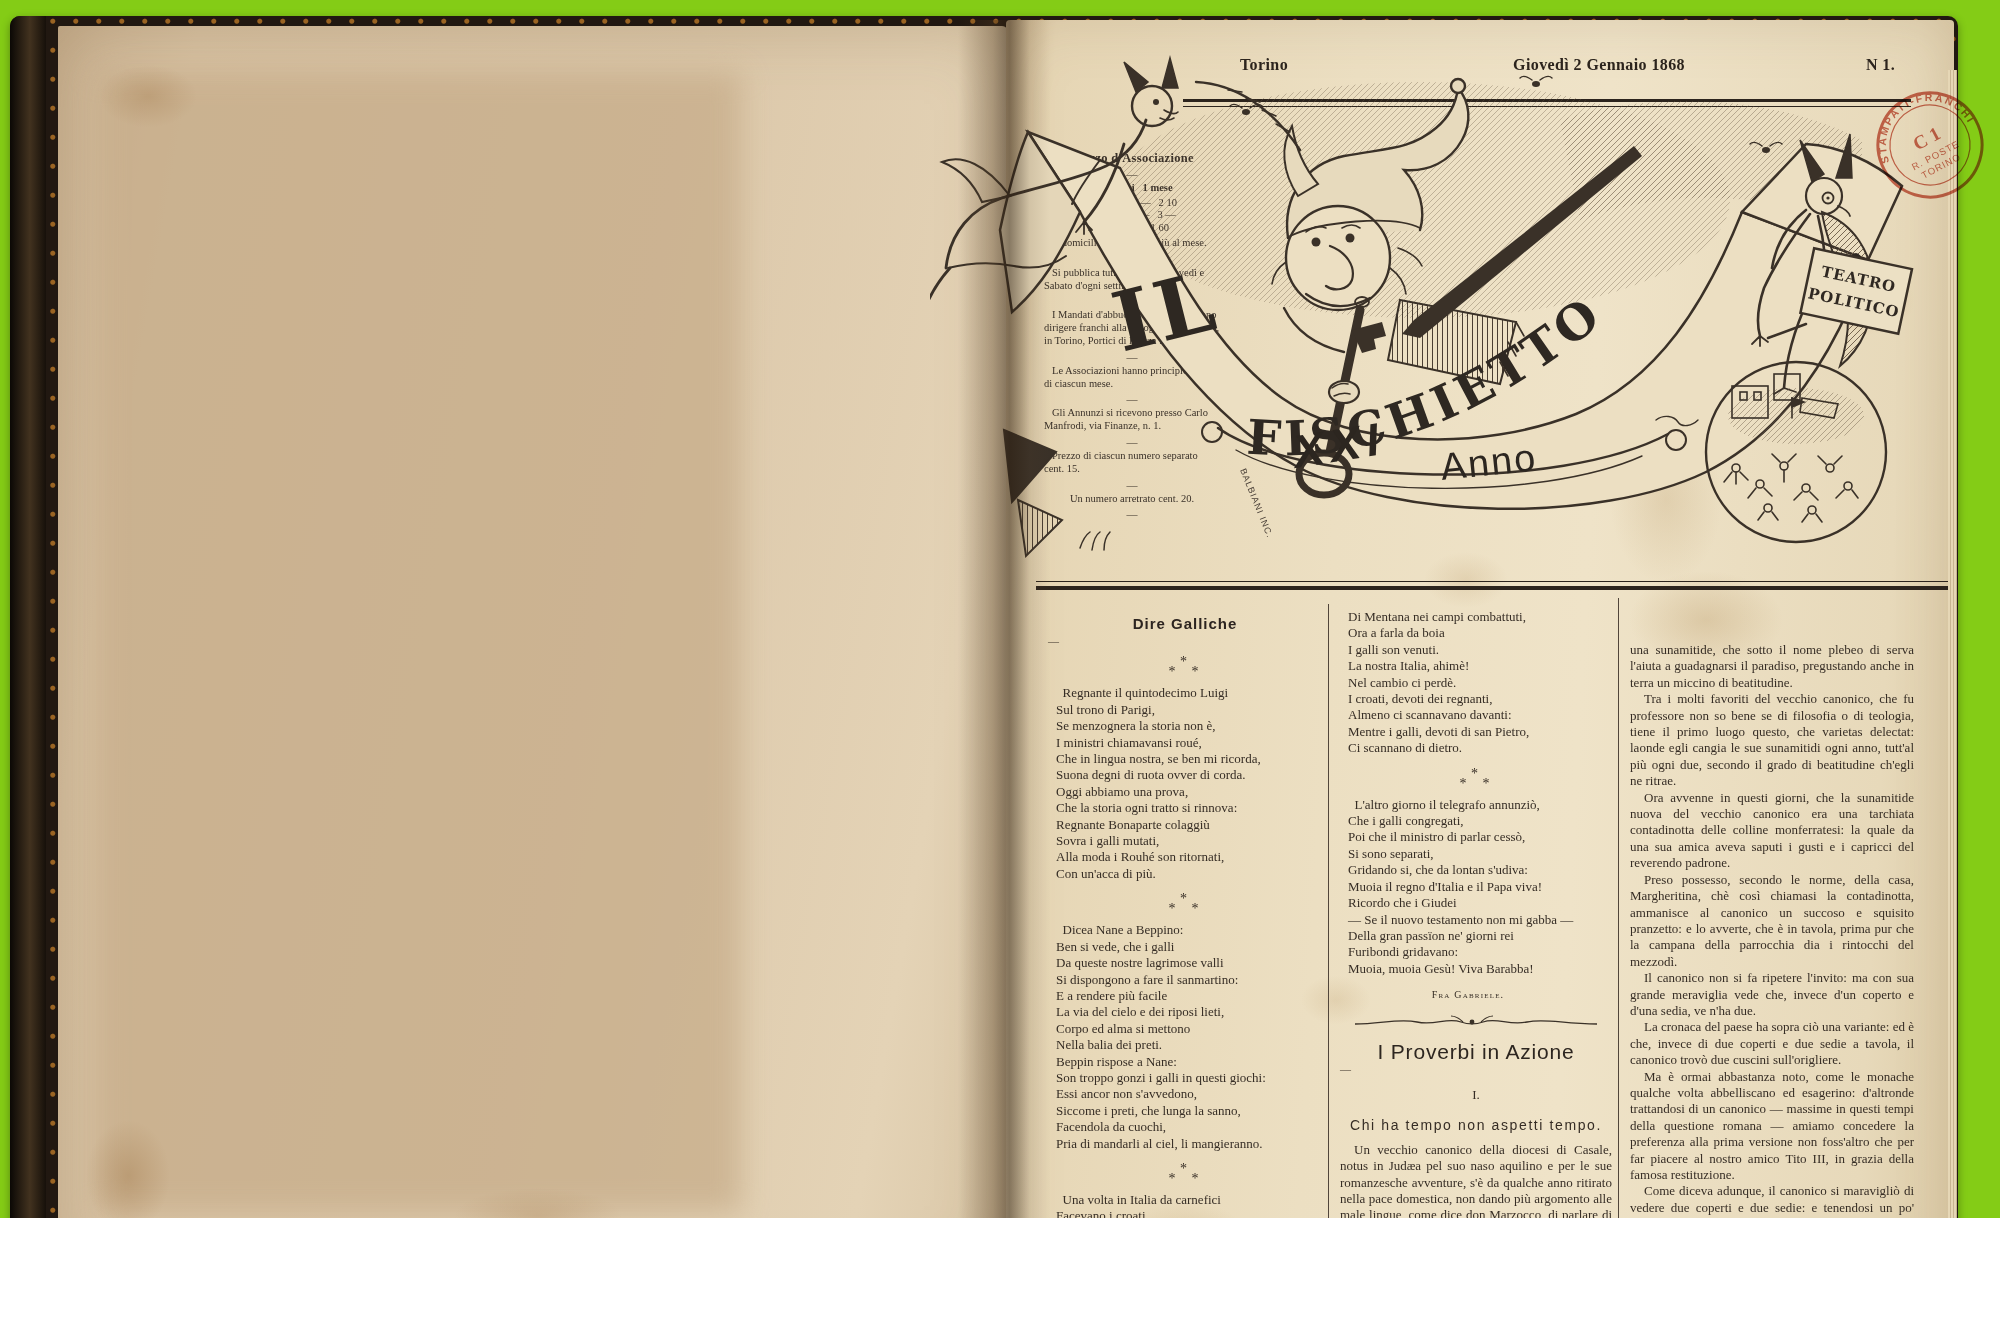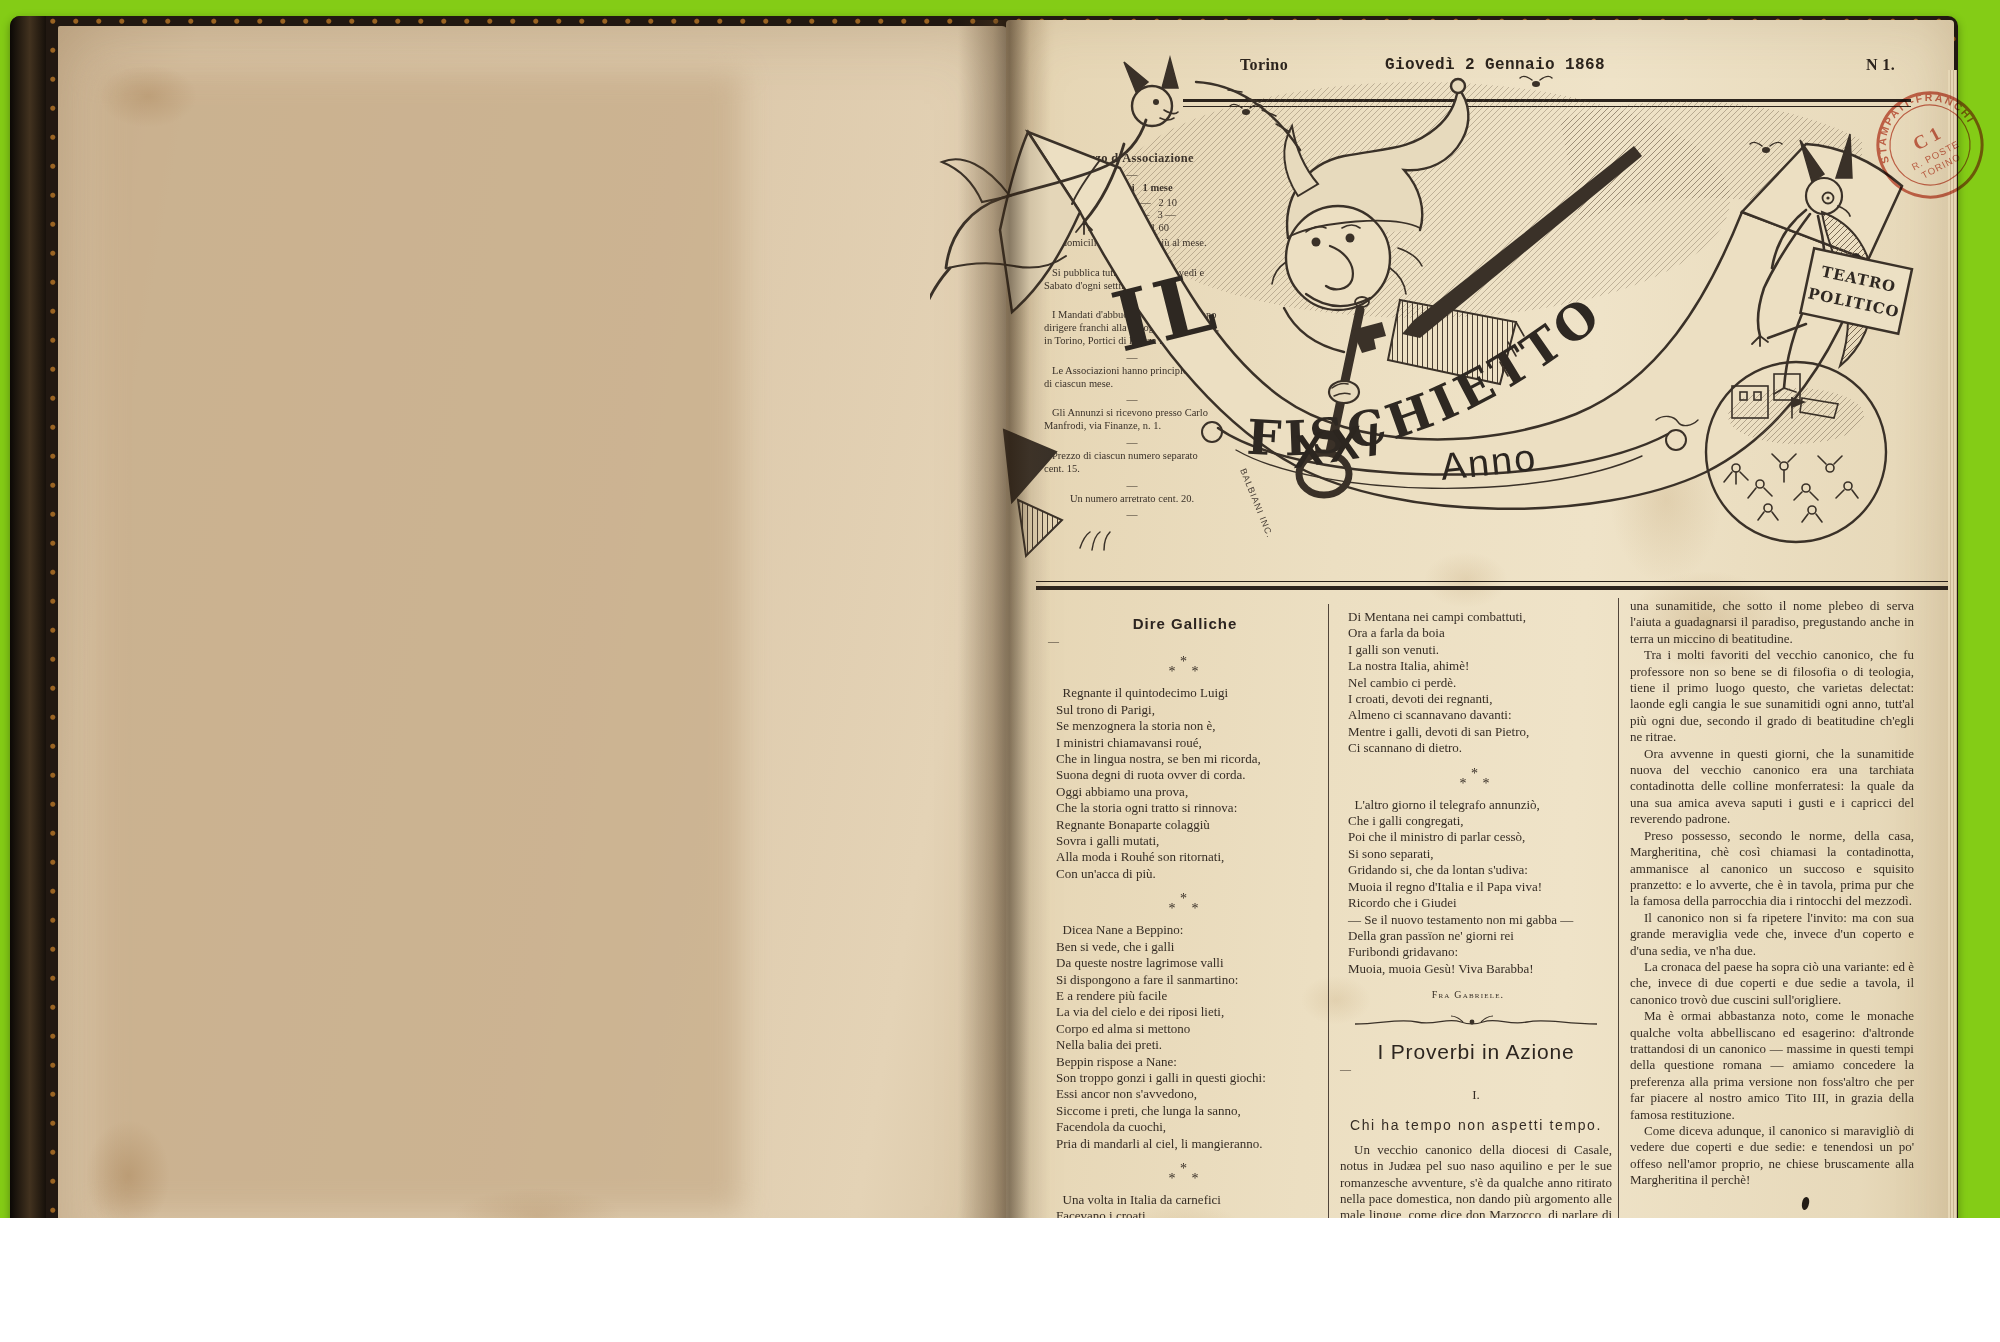--- a/index.html
+++ b/index.html
@@ -43,21 +43,21 @@
   .stack-bottom{position:absolute;left:1012px;top:1306px;width:938px;height:17px;transform:rotate(.3deg);
     background:repeating-linear-gradient(178deg,#ecdfc1 0 2px,#cbb795 2px 3px,#e2d4b4 3px 5px);
     border-radius:0 0 6px 3px;}
   .stack-right{position:absolute;left:1948px;top:70px;width:9px;height:1245px;
     background:repeating-linear-gradient(90deg,#e6d7b6 0 2px,#c8b592 2px 3px);}
 
   
   .np-city,.np-date,.np-issue{position:absolute;top:56px;font-weight:bold;font-size:16px;
     letter-spacing:.4px;color:#2c241d;}
   .np-city{left:1240px;}
-  .np-date{left:1385px;width:300px;text-align:left;font-family:Liberation Mono, monospace;}
+  .np-date{left:1385px;width:300px;text-align:right;}
   .np-issue{left:1866px;}
   .rule-top{position:absolute;left:1183px;top:99px;width:728px;height:4px;
     border-top:3px solid #2c241d;border-bottom:1px solid #2c241d;}
   .rule-mast{position:absolute;left:1036px;top:581px;width:912px;height:8px;
     border-top:1px solid #2c241d;
     background:linear-gradient(#2c241d,#2c241d) bottom/100% 4px no-repeat;}
 
   .subbox{position:absolute;left:1044px;top:152px;width:176px;text-align:center;
     font-size:10.5px;line-height:12.8px;color:#3a3129;}
   .subbox .sb-title{font-weight:bold;font-size:12.5px;letter-spacing:.3px;}
@@ -383,24 +383,24 @@
     </svg>
     <h2 class="art-title">I Proverbi in Azione</h2>
     <div class="tdiv">—</div>
     <div class="chap-num">I.</div>
     <div class="chap-title">Chi ha tempo non aspetti tempo.</div>
     <p class="para">Un vecchio canonico della diocesi di Casale, notus in Judæa pel suo naso aquilino e per le sue romanzesche avventure, s'è da qualche anno ritirato nella pace domestica, non dando più argomento alle male lingue, come dice don Marzocco, di parlare di sè.</p>
     <p class="para">Solamente, sull'esempio del santo re Davide, egli concede alla sua solitudine il conforto di</p>
   </div>
 
   <div class="col col3">
-    <p class="para" style="text-indent:0;">una sunamitide, che sotto il nome plebeo di serva l'aiuta a guadagnarsi il paradiso, pregustando anche in terra un miccino di beatitudine.</p>
+    <p class="para" style="text-indent:0;margin-top:44px;">una sunamitide, che sotto il nome plebeo di serva l'aiuta a guadagnarsi il paradiso, pregustando anche in terra un miccino di beatitudine.</p>
     <p class="para">Tra i molti favoriti del vecchio canonico, che fu professore non so bene se di filosofia o di teologia, tiene il primo luogo questo, che varietas delectat: laonde egli cangia le sue sunamitidi ogni anno, tutt'al più ogni due, secondo il grado di beatitudine ch'egli ne ritrae.</p>
     <p class="para">Ora avvenne in questi giorni, che la sunamitide nuova del vecchio canonico era una tarchiata contadinotta delle colline monferratesi: la quale da una sua amica aveva saputi i gusti e i capricci del reverendo padrone.</p>
-    <p class="para">Preso possesso, secondo le norme, della casa, Margheritina, chè così chiamasi la contadinotta, ammanisce al canonico un succoso e squisito pranzetto: e lo avverte, che è in tavola, prima pur che la famosa della parrocchia dia i rintocchi del mezzodì.</p>
+    <p class="para">Preso possesso, secondo le norme, della casa, Margheritina, chè così chiamasi la contadinotta, ammanisce al canonico un succoso e squisito pranzetto: e lo avverte, che è in tavola, prima pur che la campana della parrocchia dia i rintocchi del mezzodì.</p>
     <p class="para">Il canonico non si fa ripetere l'invito: ma con sua grande meraviglia vede che, invece d'un coperto e d'una sedia, ve n'ha due.</p>
     <p class="para">La cronaca del paese ha sopra ciò una variante: ed è che, invece di due coperti e due sedie a tavola, il canonico trovò due cuscini sull'origliere.</p>
     <p class="para">Ma è ormai abbastanza noto, come le monache qualche volta abbelliscano ed esagerino: d'altronde trattandosi di un canonico — massime in questi tempi della questione romana — amiamo concedere la preferenza alla prima versione non foss'altro che per far piacere al nostro amico Tito III, in grazia della famosa restituzione.</p>
     <p class="para">Come diceva adunque, il canonico si maravigliò di vedere due coperti e due sedie: e tenendosi un po' offeso nell'amor proprio, ne chiese bruscamente alla Margheritina il perchè!</p>
     <div class="blot"></div>
   </div>
 
   <div class="gutter"></div>
 </div>
 

